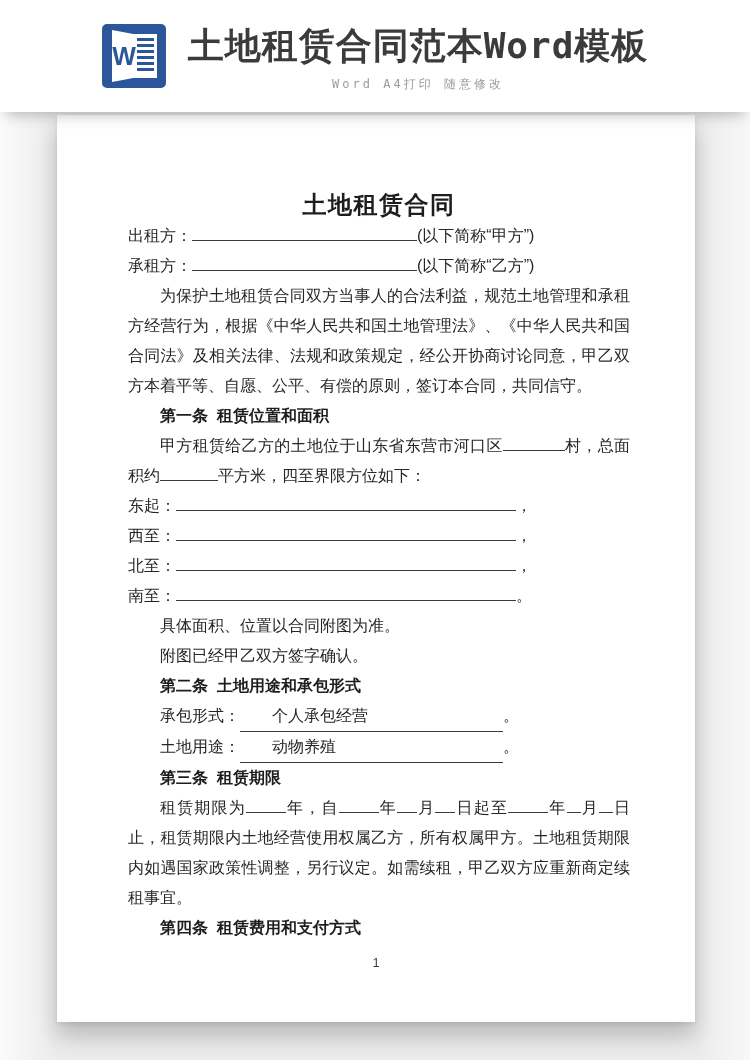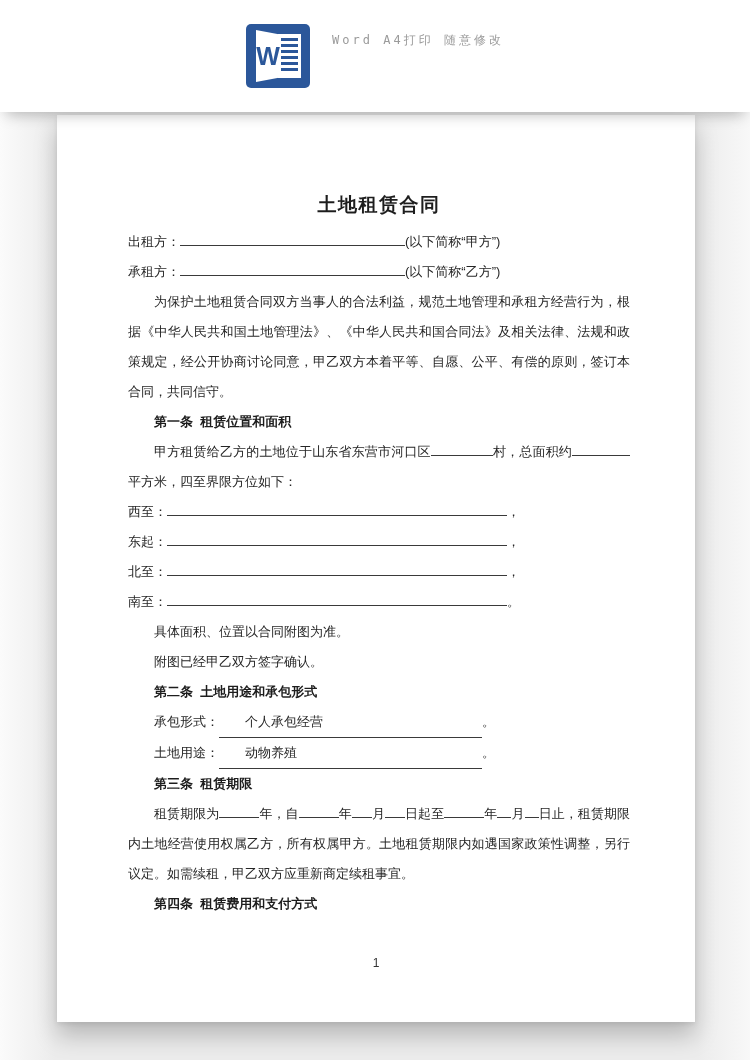--- a/index.html
+++ b/index.html
@@ -40,25 +40,24 @@
   .doc-page {
     position:relative;
     width:638px; height:907px;
     margin:0 auto 0 57px;
     background:#ffffff;
     box-shadow:0 14px 22px rgba(0,0,0,0.22), 0 2px 5px rgba(0,0,0,0.08);
     padding:74px 65px 0 71px;
     color:#262626;
   }
   .doc-title {
-    font-size:19px; font-weight:bold; line-height:32px;
+    font-size:24px; font-weight:bold; line-height:32px;
     text-align:center; letter-spacing:1.5px; color:#1d1d1d;
-    margin-bottom:6px;
   }
-  .doc-line, .para { font-size:13px; line-height:30px; color:#262626; }
+  .doc-line, .para { font-size:16px; line-height:30px; color:#262626; }
   .para { text-align:justify; text-indent:2em; }
   .sec-heading { font-weight:bold; text-indent:2em; white-space:pre-wrap; color:#1d1d1d; }
   .indent { text-indent:2em; }
   
   .blank {
     display:inline-block; height:15px;
     border-bottom:1px solid #3a3a3a;
     vertical-align:baseline;
   }
   .b-party{width:225px} .b-long{width:340px} .b-village{width:62px} .b-area{width:58px}
@@ -86,43 +85,44 @@
         <rect x="35" y="20" width="17" height="3"></rect>
         <rect x="35" y="26" width="17" height="3"></rect>
         <rect x="35" y="32" width="17" height="3"></rect>
         <rect x="35" y="38" width="17" height="3"></rect>
         <rect x="35" y="44" width="17" height="3"></rect>
       </g>
       <polygon points="10,6 34,10.5 34,53.5 10,58" fill="#ffffff"></polygon>
       <text x="22" y="41" font-size="25" font-weight="bold" text-anchor="middle" font-family="'Liberation Sans',sans-serif" fill="#2b579a">W</text>
     </svg>
     <div class="header-text">
+      <div class="header-title">土地租赁合同范本Word模板</div>
       <div class="header-subtitle">Word A4打印 随意修改</div>
     </div>
   </div>
 </div>
 
 <div class="doc-area">
   <div class="doc-page">
 
     <div class="doc-title">土地租赁合同</div>
 
     <div class="doc-line"><span>出租方：</span><span class="blank b-party"></span><span>(以下简称“甲方”)</span></div>
 
     <div class="doc-line"><span>承租方：</span><span class="blank b-party"></span><span>(以下简称“乙方”)</span></div>
 
     <p class="para">为保护土地租赁合同双方当事人的合法利益，规范土地管理和承租方经营行为，根据《中华人民共和国土地管理法》、《中华人民共和国合同法》及相关法律、法规和政策规定，经公开协商讨论同意，甲乙双方本着平等、自愿、公平、有偿的原则，签订本合同，共同信守。</p>
 
     <div class="doc-line sec-heading">第一条  租赁位置和面积</div>
 
     <p class="para"><span>甲方租赁给乙方的土地位于山东省东营市河口区</span><span class="blank b-village"></span><span>村，总面积约</span><span class="blank b-area"></span><span>平方米，四至界限方位如下：</span></p>
 
+    <div class="doc-line"><span>东起：</span><span class="blank b-long"></span><span>，</span></div>
+
     <div class="doc-line"><span>西至：</span><span class="blank b-long"></span><span>，</span></div>
-
-    <div class="doc-line"><span>东起：</span><span class="blank b-long"></span><span>，</span></div>
 
     <div class="doc-line"><span>北至：</span><span class="blank b-long"></span><span>，</span></div>
 
     <div class="doc-line"><span>南至：</span><span class="blank b-long"></span><span>。</span></div>
 
     <div class="doc-line indent">具体面积、位置以合同附图为准。</div>
     <div class="doc-line indent">附图已经甲乙双方签字确认。</div>
 
     <div class="doc-line sec-heading">第二条  土地用途和承包形式</div>
 

